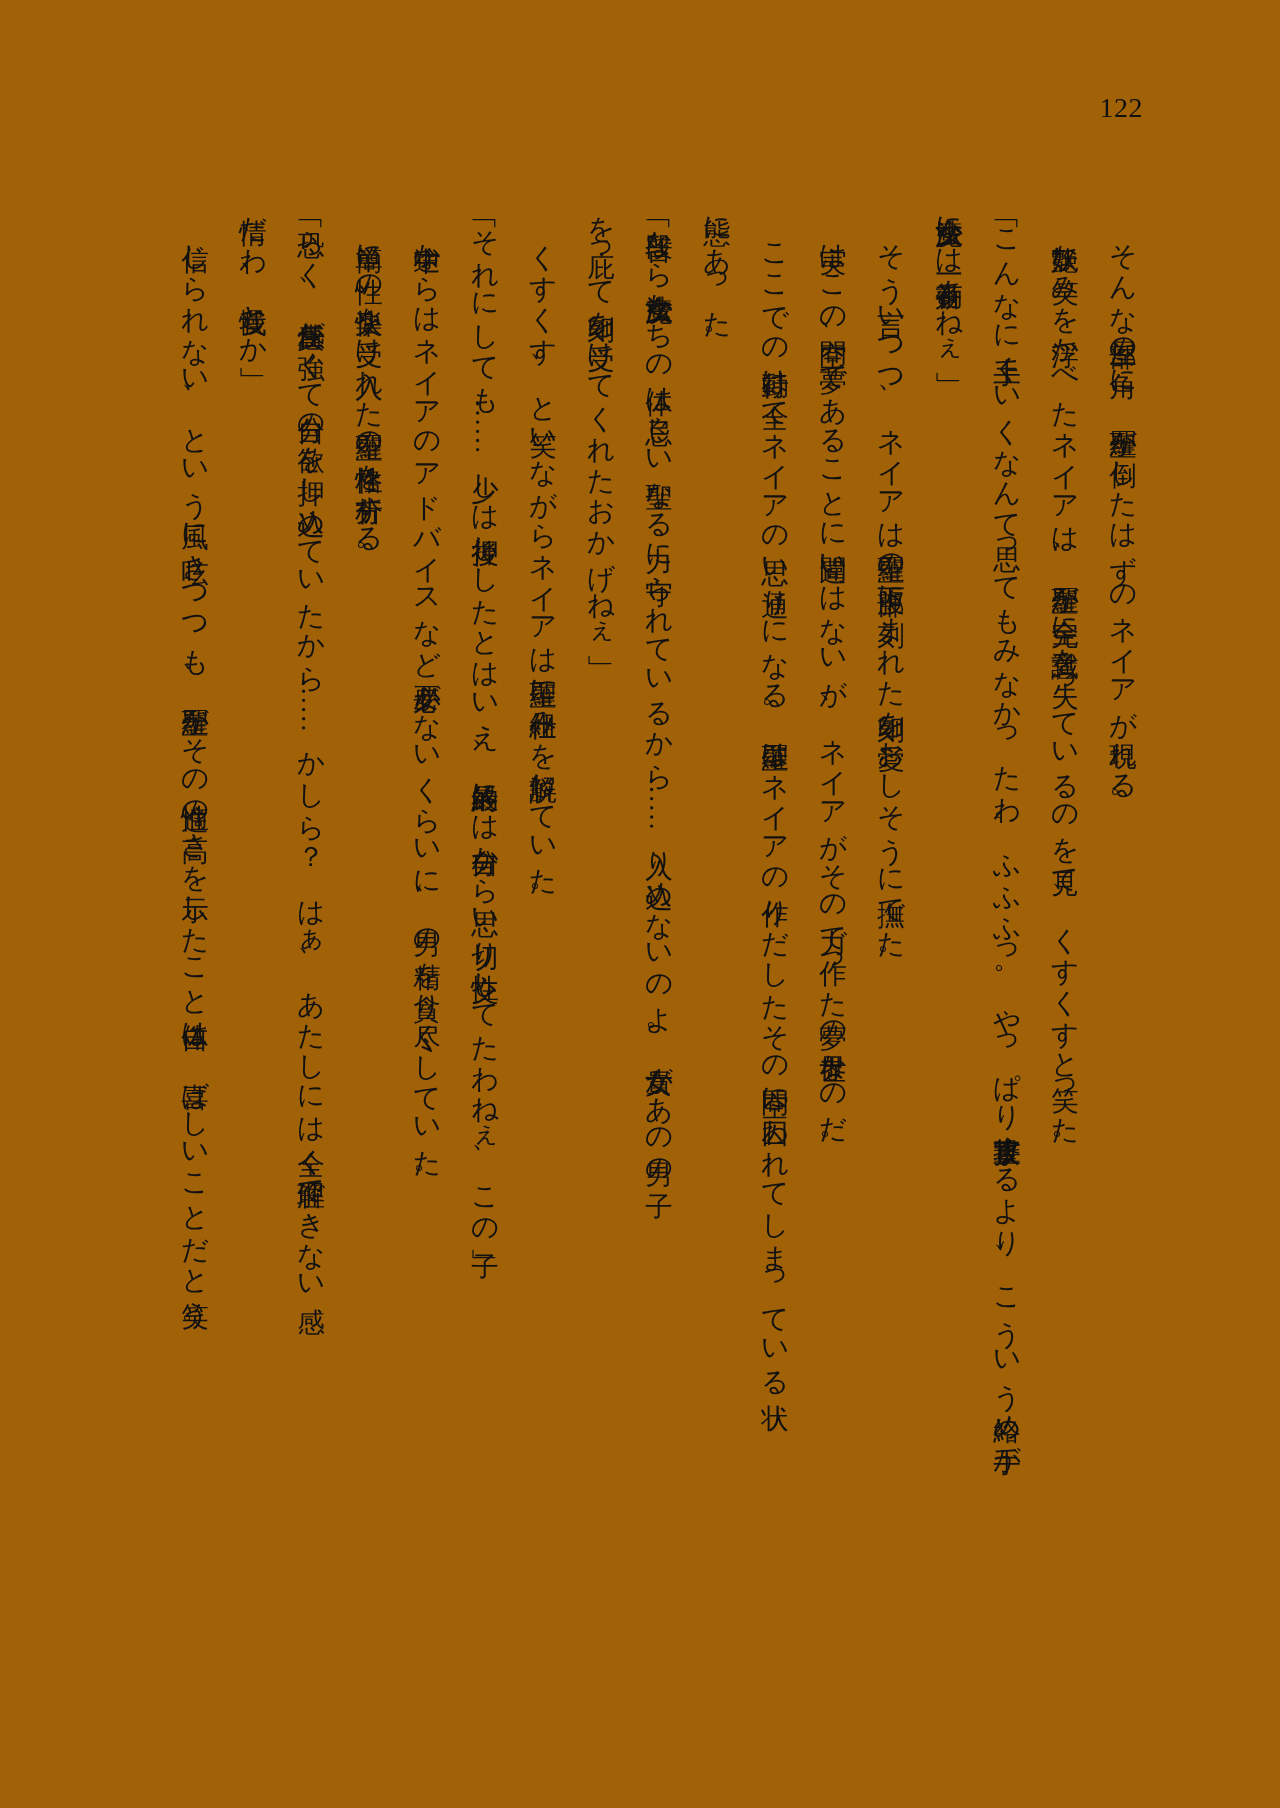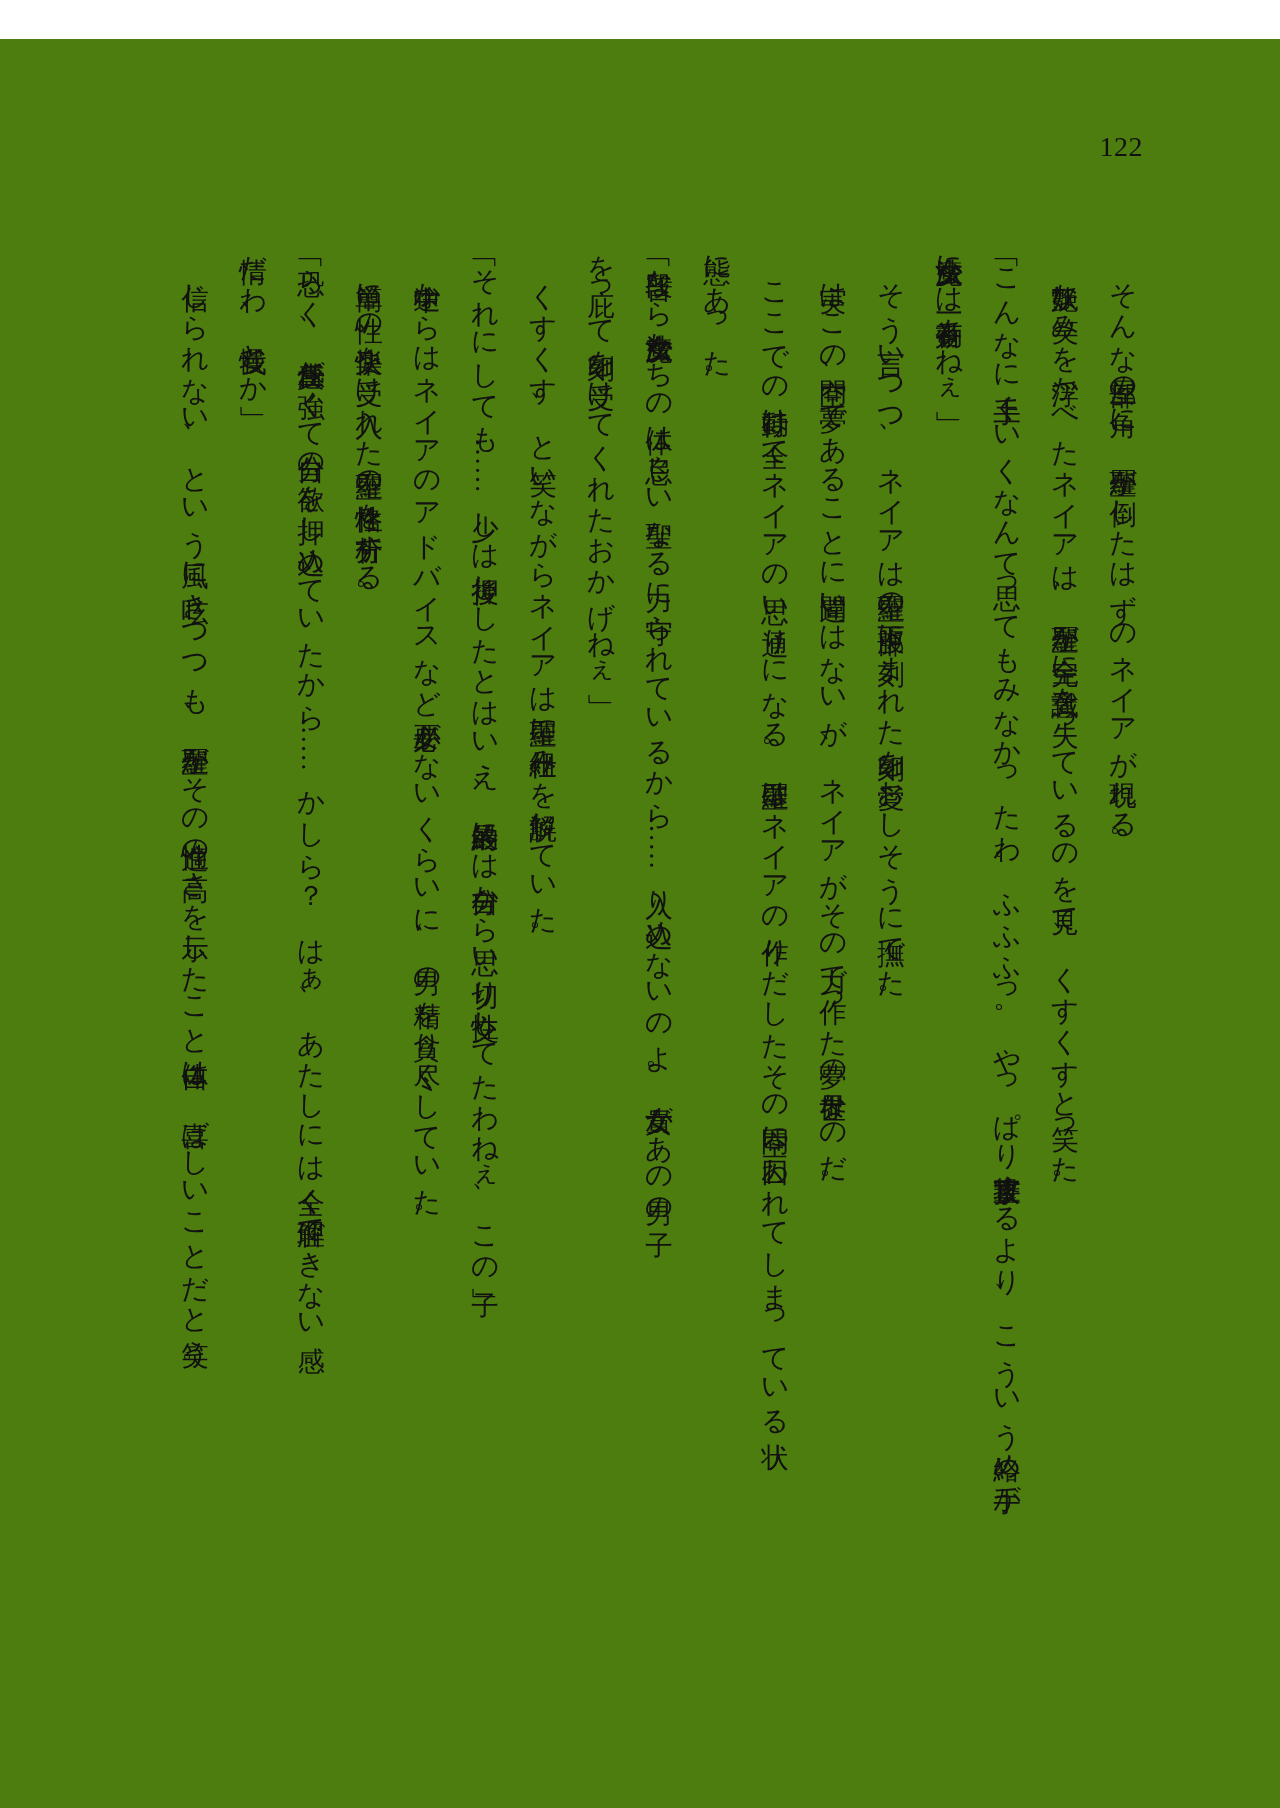--- a/index.html
+++ b/index.html
@@ -10,22 +10,21 @@
     width: 1280px;
     height: 1808px;
     background: #ffffff;
     position: relative;
     overflow: hidden;
     font-family: "Liberation Serif", "DejaVu Serif", serif;
   }
   .page {
     position: absolute;
     inset: 0;
-    background: #4d7c0f;
-    margin-top: 39px;
+    background: #a16207;
   }
   .page-number {
     position: absolute;
     top: 94px;
     right: 137px;
     font-size: 28px;
     color: #111111;
     letter-spacing: 0.5px;
     line-height: 1;
   }

